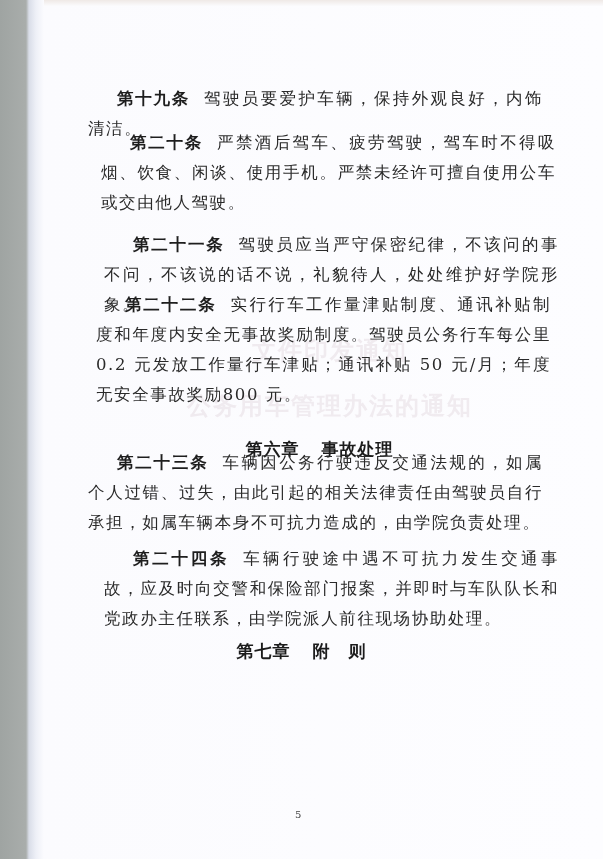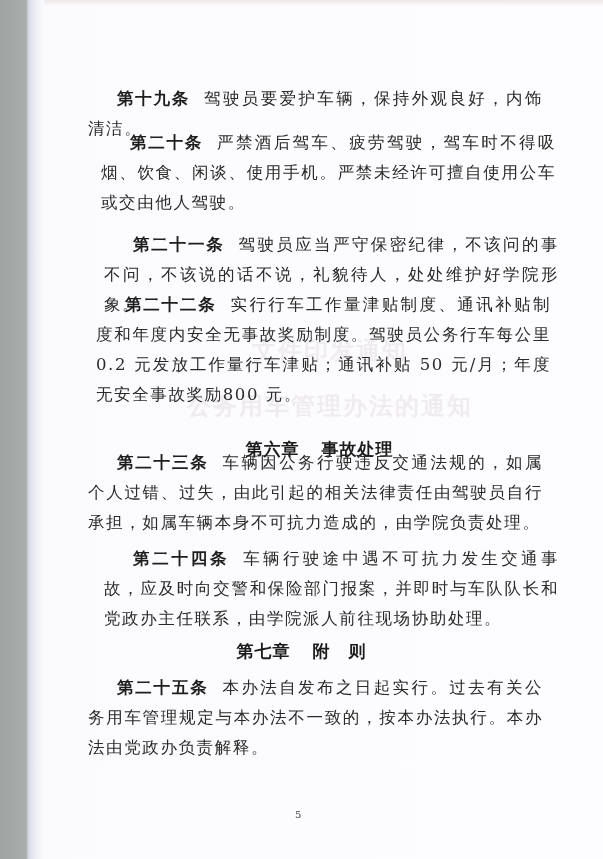--- a/index.html
+++ b/index.html
@@ -102,17 +102,16 @@
     <p class="para" style="top:282px;margin:8px;"><span class="art">第二十二条</span><span>实行行车工作量津贴制度、通讯补贴制度和年度内安全无事故奖励制度。驾驶员公务行车每公里 0.2 元发放工作量行车津贴；通讯补贴 50 元/月；年度无安全事故奖励800 元。</span></p>
 
     <div class="chapter" style="top:438px;padding-left:18px;"><span>第六章</span><span class="gap"></span><span>事故处理</span></div>
 
     <p class="para" style="top:448px;margin:0;"><span class="art">第二十三条</span><span>车辆因公务行驶违反交通法规的，如属个人过错、过失，由此引起的相关法律责任由驾驶员自行承担，如属车辆本身不可抗力造成的，由学院负责处理。</span></p>
 
     <p class="para" style="top:528px;margin:16px;"><span class="art">第二十四条</span><span>车辆行驶途中遇不可抗力发生交通事故，应及时向交警和保险部门报案，并即时与车队队长和党政办主任联系，由学院派人前往现场协助处理。</span></p>
 
     <div class="chapter" style="top:640px;"><span>第七章</span><span class="gap"></span><span>附　则</span></div>
 
-    <p class="para" style="top:673px;margin:0;"><span class="art">第二十五条</span><span>本办法自发布之日起实行。过去有关公务用车管理规定与本办法不一致的，按本办法执行。本办法由党政办负责解释。</span></p>
 
     <div class="pagenum">5</div>
   </div>
 </div>
 
 </body></html>

